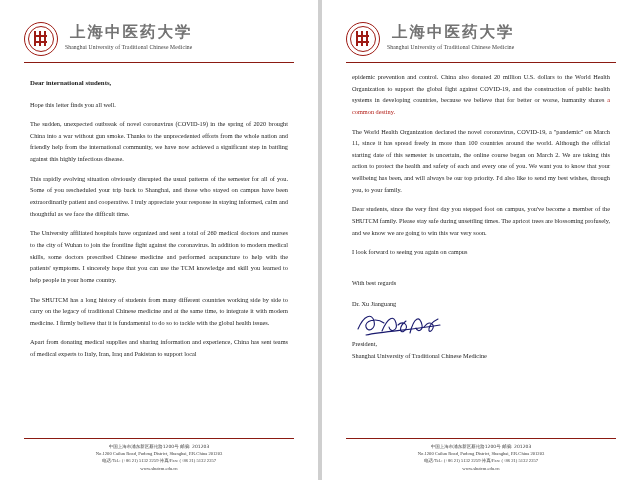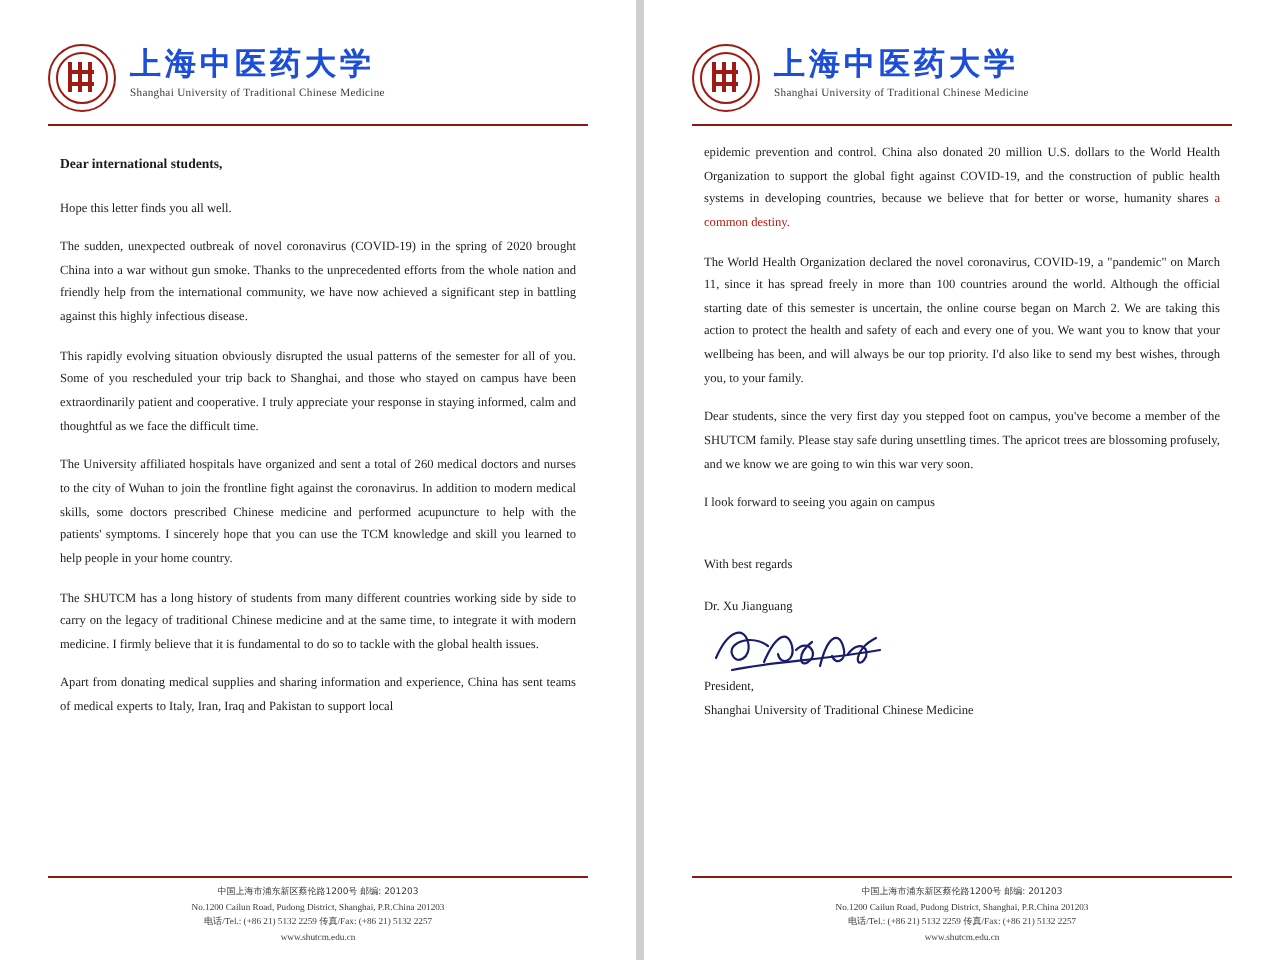--- a/index.html
+++ b/index.html
@@ -72,24 +72,25 @@
   .names {
     display: flex;
     flex-direction: column;
     justify-content: center;
     padding-top: 1px;
   }
   .name-cn {
     font-family: "DejaVu Sans", sans-serif;
     font-size: 15.5px;
     font-weight: bold;
-    color: #1d4ed8;
+    color: #737373;
     letter-spacing: 2px;
     line-height: 1.25;
     white-space: nowrap;
+    text-align: right;
   }
   .name-en {
     font-family: "Liberation Serif", serif;
     font-size: 5.6px;
     color: #3a3a3a;
     letter-spacing: .15px;
     margin-top: 2px;
     white-space: nowrap;
   }
   

